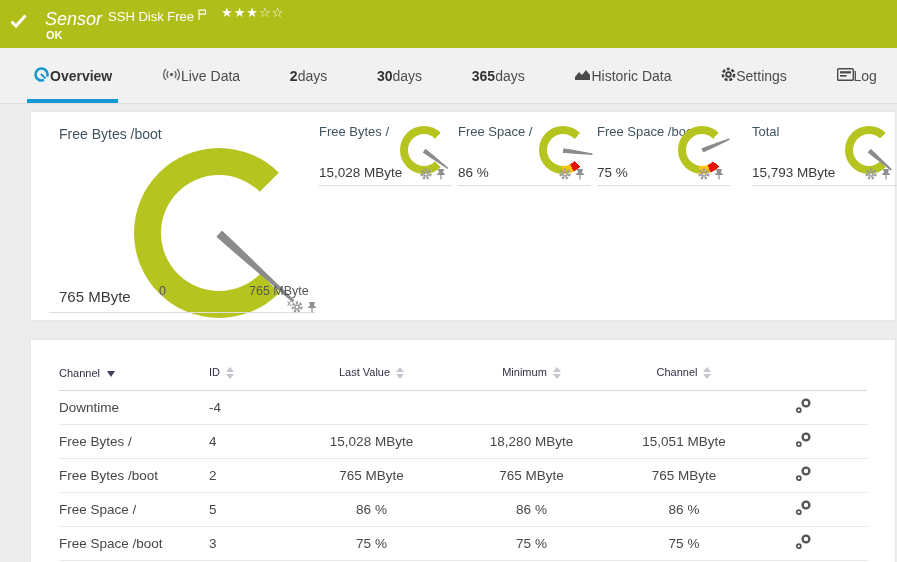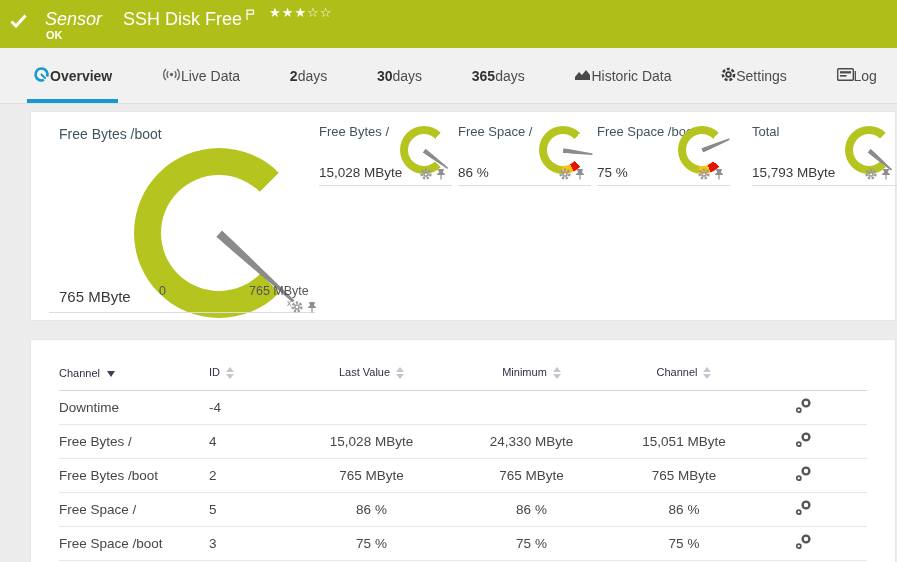--- a/index.html
+++ b/index.html
@@ -4,21 +4,21 @@
 <style>
   * { margin:0; padding:0; box-sizing:border-box; }
   html,body { width:897px; height:562px; overflow:hidden; background:#ececec;
               font-family:"Liberation Sans", sans-serif; }
 
   
   .topbar { height:48px; background:#b0be19; position:relative; color:#fff; }
   .topbar-line { display:flex; align-items:flex-start; padding:9px 0 0 10px; }
   .check-wrap { margin-top:5px; }
   .sensor-kind { font-style:italic; font-size:18px; margin-left:18px; }
-  .sensor-title { font-size:18px; margin-left:21px; }
+  .sensor-title { font-size:13px; margin-left:6px; }
   .flag-wrap { margin-left:4px; margin-top:-2px; }
   .stars { margin-left:14px; margin-top:-4px; font-size:13px; letter-spacing:1px; }
   .status-ok { position:absolute; left:46px; top:29px; font-size:11px; font-weight:bold; }
 
   
   .tabbar { height:56px; background:#f1f1f1; border-bottom:1px solid #e0e0e0;
             display:flex; justify-content:space-between; align-items:stretch;
             padding:0 14px 0 27px; }
   .tab { display:flex; align-items:center; font-size:14px; color:#4d4d4d;
          position:relative; padding:0 6px; cursor:pointer; white-space:nowrap; }
@@ -314,21 +314,21 @@
           <td class="center"></td>
           <td class="tools-cell"><span class="wrench-btn"><svg width="17" height="16" viewBox="0 0 17 16">
                   <circle cx="11" cy="5" r="3.4" fill="none" stroke="#555" stroke-width="2.4"></circle>
                   <circle cx="3.8" cy="12.2" r="2" fill="none" stroke="#555" stroke-width="1.7"></circle>
                 </svg></span></td>
         </tr>
         <tr>
           <td>Free Bytes /</td>
           <td>4</td>
           <td class="center">15,028 MByte</td>
-          <td class="center">24,330 MByte</td>
+          <td class="center">18,280 MByte</td>
           <td class="center">15,051 MByte</td>
           <td class="tools-cell"><span class="wrench-btn"><svg width="17" height="16" viewBox="0 0 17 16">
                   <circle cx="11" cy="5" r="3.4" fill="none" stroke="#555" stroke-width="2.4"></circle>
                   <circle cx="3.8" cy="12.2" r="2" fill="none" stroke="#555" stroke-width="1.7"></circle>
                 </svg></span></td>
         </tr>
         <tr>
           <td>Free Bytes /boot</td>
           <td>2</td>
           <td class="center">765 MByte</td>

